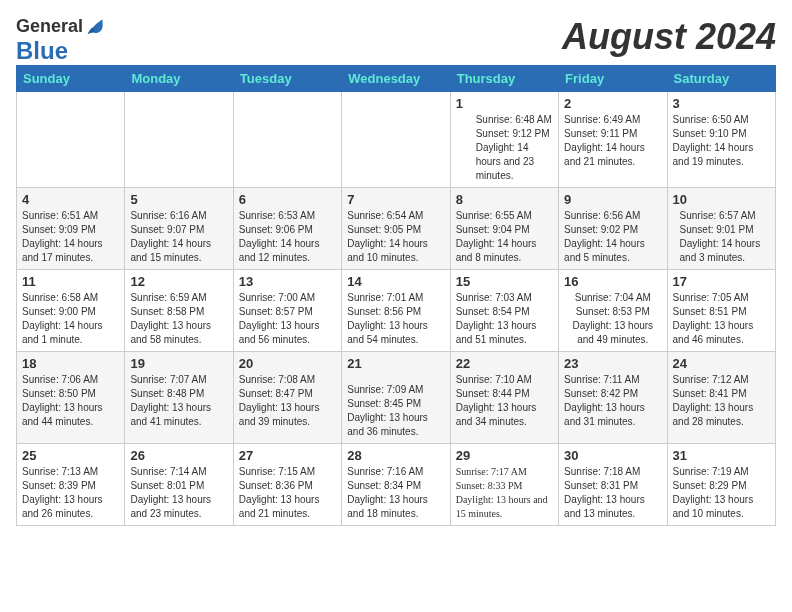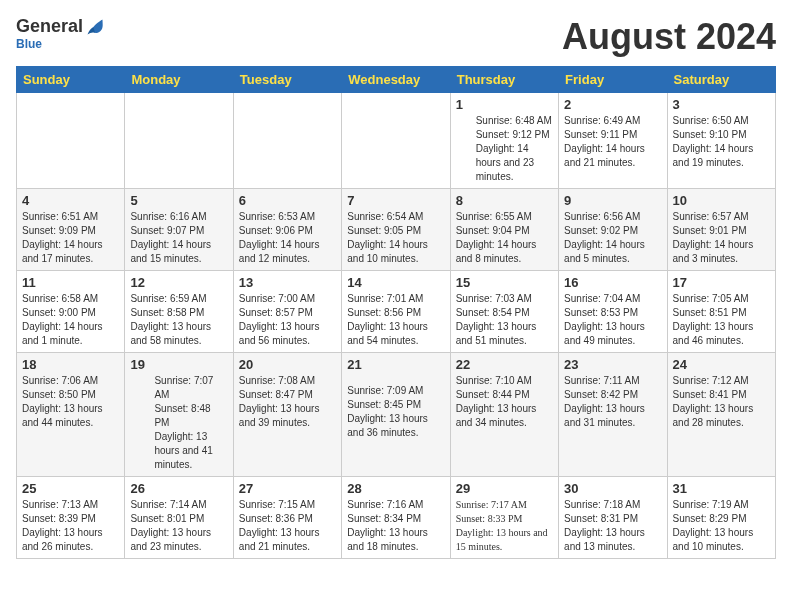--- a/index.html
+++ b/index.html
@@ -7,67 +7,68 @@
       font-family: Arial, sans-serif;
       background: #fff;
       width: 792px;
       min-height: 612px;
       padding: 16px;
     }
     .header-section {
       display: flex;
       align-items: flex-start;
       justify-content: space-between;
-      margin-bottom: 8px;
+      margin-bottom: 0;
     }
     .logo {
       display: flex;
       flex-direction: column;
       align-items: flex-start;
     }
     .logo-text {
       display: flex;
       align-items: center;
     }
     .logo-general {
       font-size: 18px;
       font-weight: bold;
       color: #333;
     }
     .logo-blue {
-      font-size: 12px;
+      font-size: 24px;
       font-weight: bold;
       color: #2a6db5;
     }
     .logo-icon {
       width: 20px;
       height: 20px;
       margin-left: 2px;
     }
     .title-section {
       text-align: center;
+      font-style: italic;
     }
     .main-title {
       font-size: 36px;
       font-weight: bold;
       color: #333;
     }
     .subtitle {
       font-size: 15px;
       color: #333;
       font-weight: bold;
     }
     .calendar {
       width: 100%;
       border-collapse: collapse;
       border: 1px solid #ccc;
     }
     .calendar th {
       background-color: #2a6db5;
-      color: #fde047;
+      color: #5eead4;
       text-align: left;
       padding: 5px 6px;
       font-size: 13px;
       border: 1px solid #2a6db5;
     }
     .calendar td {
       vertical-align: top;
       padding: 4px 5px;
       border: 1px solid #ccc;
       width: calc(100% / 7);
@@ -186,21 +187,21 @@
 Daylight: 14 hours and 8 minutes.</div>
           </td>
           <td>
             <span class="day-number">9</span>
             <div class="day-info" style="white-space: pre-line;">Sunrise: 6:56 AM
 Sunset: 9:02 PM
 Daylight: 14 hours and 5 minutes.</div>
           </td>
           <td>
             <span class="day-number">10</span>
-            <div class="day-info" style="white-space: pre-line;">Sunrise: 6:57 AM
+            <div class="day-info" style="white-space: pre-line; margin-left: 7px;">Sunrise: 6:57 AM
 Sunset: 9:01 PM
 Daylight: 14 hours and 3 minutes.</div>
           </td>
         </tr>
         <tr>
           <td>
             <span class="day-number">11</span>
             <div class="day-info" style="white-space: pre-line;">Sunrise: 6:58 AM
 Sunset: 9:00 PM
 Daylight: 14 hours and 1 minute.</div>
@@ -224,41 +225,41 @@
 Daylight: 13 hours and 54 minutes.</div>
           </td>
           <td>
             <span class="day-number">15</span>
             <div class="day-info" style="white-space: pre-line;">Sunrise: 7:03 AM
 Sunset: 8:54 PM
 Daylight: 13 hours and 51 minutes.</div>
           </td>
           <td>
             <span class="day-number">16</span>
-            <div class="day-info" style="white-space: pre-line;">Sunrise: 7:04 AM
+            <div class="day-info" style="white-space: pre-line; text-align: center;">Sunrise: 7:04 AM
 Sunset: 8:53 PM
 Daylight: 13 hours and 49 minutes.</div>
           </td>
           <td>
             <span class="day-number">17</span>
             <div class="day-info" style="white-space: pre-line;">Sunrise: 7:05 AM
 Sunset: 8:51 PM
 Daylight: 13 hours and 46 minutes.</div>
           </td>
         </tr>
         <tr>
           <td>
             <span class="day-number">18</span>
             <div class="day-info" style="white-space: pre-line;">Sunrise: 7:06 AM
 Sunset: 8:50 PM
 Daylight: 13 hours and 44 minutes.</div>
           </td>
           <td>
             <span class="day-number">19</span>
-            <div class="day-info" style="white-space: pre-line; margin-left: 24px;">Sunrise: 7:07 AM
+            <div class="day-info" style="white-space: pre-line;">Sunrise: 7:07 AM
 Sunset: 8:48 PM
 Daylight: 13 hours and 41 minutes.</div>
           </td>
           <td>
             <span class="day-number">20</span>
             <div class="day-info" style="white-space: pre-line;">Sunrise: 7:08 AM
 Sunset: 8:47 PM
 Daylight: 13 hours and 39 minutes.</div>
           </td>
           <td>

